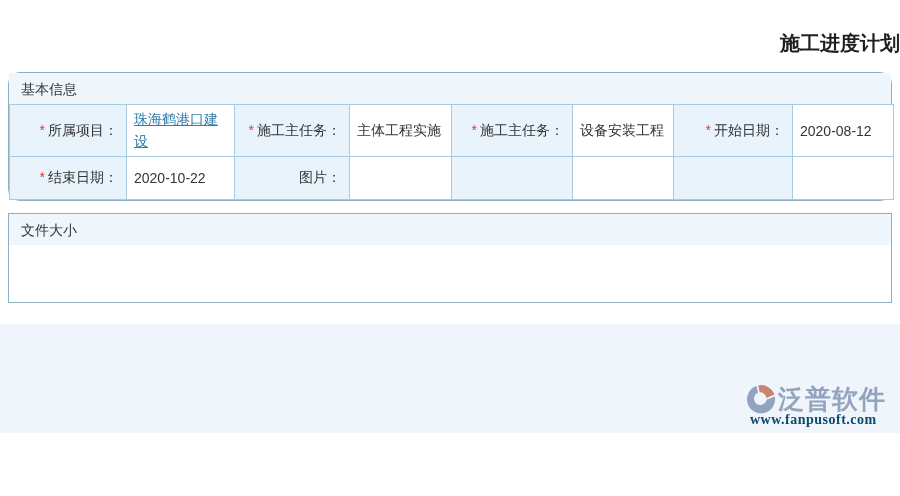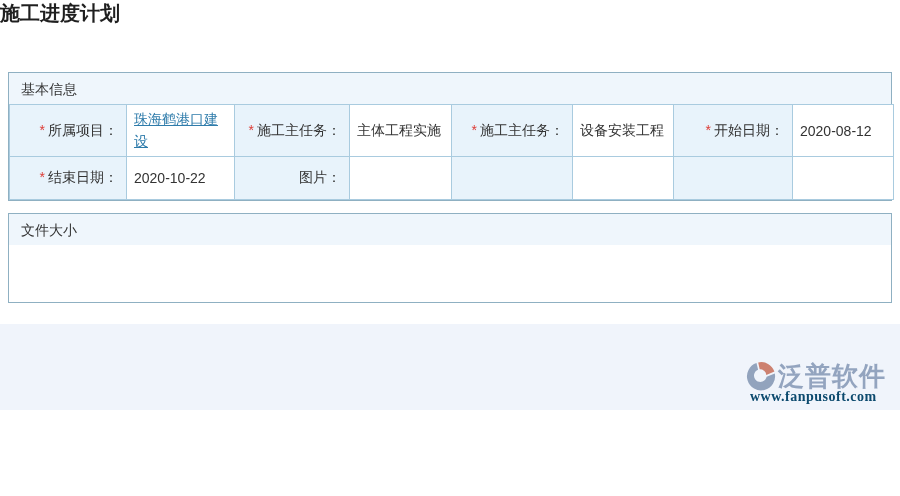--- a/index.html
+++ b/index.html
@@ -5,33 +5,34 @@
   * { box-sizing: border-box; }
   html, body {
     margin: 0; padding: 0;
     width: 900px; height: 496px;
     background: #ffffff;
     font-family: "Liberation Sans", "DejaVu Sans", sans-serif;
     overflow: hidden;
   }
   .page-title {
     margin: 0;
+    padding-top: 30px;
     height: 56px;
     line-height: 26px;
     font-size: 20px;
     font-weight: bold;
     color: #1f1f1f;
-    text-align: left;
+    text-align: right;
   }
   .panel {
     margin: 0 8px;
     border: 1px solid #8fb0c2;
     background: #fff;
   }
-  .panel-basic { margin-top: 16px; }
+  .panel-basic { margin-top: 16px; border-radius: 12px; }
   .panel-attach { margin-top: 12px; }
   .panel-header {
     background: #eff6fc;
     font-size: 14px;
     color: #333;
     padding: 8px 12px;
     height: 31px;
   }
   
   .form-table {
@@ -85,21 +86,21 @@
     text-align: left;
     padding-left: 18px;
   }
   .attach-body {
     height: 57px;
     background: #ffffff;
   }
   
   .page-footer {
     margin-top: 21px;
-    height: 86px;
+    height: 109px;
     background: #f0f4fb;
     position: relative;
   }
   .logo {
     position: absolute;
     right: 14px;
     bottom: 5px;
     display: flex;
     flex-direction: column;
     text-decoration: none;

